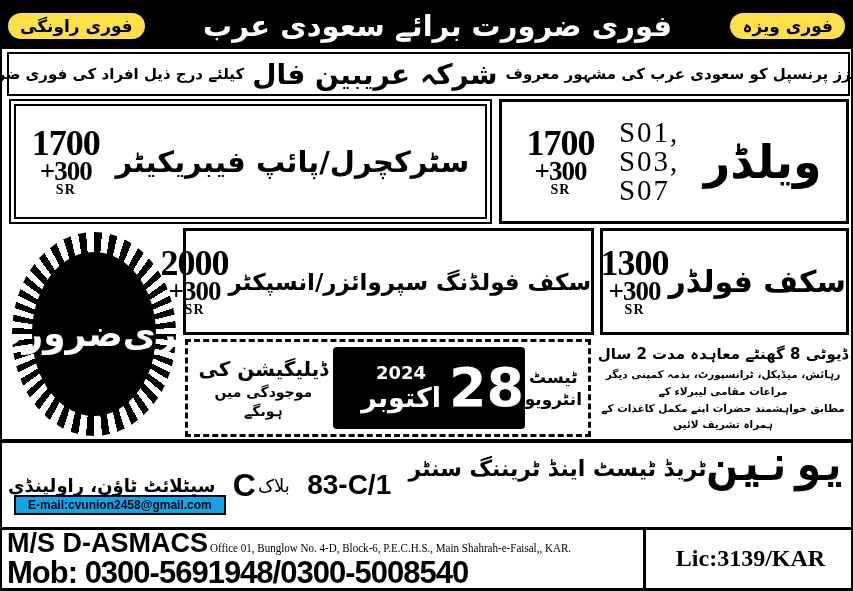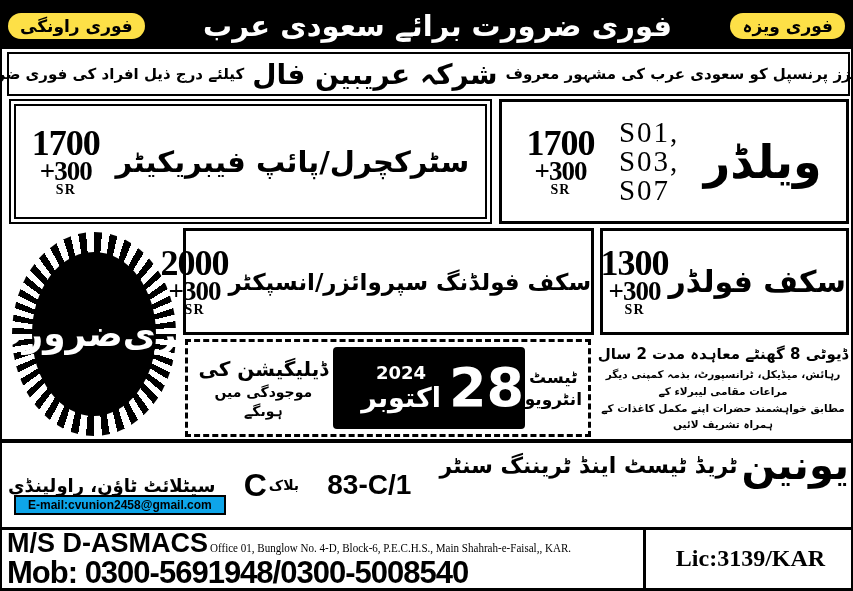--- a/index.html
+++ b/index.html
@@ -70,25 +70,25 @@
       font-weight:bold;}
   .terms .t1{font-size:15px;margin-bottom:3px;}
   .terms .t2,.terms .t3{font-size:10.5px;line-height:1.6;}
   
   .divider{position:absolute;left:0;top:437px;width:100%;height:4px;background:#000;}
   
   .center-strip{position:absolute;left:0;top:441px;width:853px;height:84px;
       display:flex;direction:rtl;align-items:flex-start;justify-content:space-between;
       padding:2px 6px;box-sizing:border-box;white-space:nowrap;}
   .tc-name{display:flex;direction:rtl;align-items:center;gap:4px;}
-  .tc-name-main{font-weight:bold;font-size:40px;line-height:1;}
+  .tc-name-main{font-weight:bold;font-size:46px;line-height:1;font-family:Liberation Mono, monospace;}
   .tc-name-rest{font-weight:bold;font-size:22px;}
   .tc-number{direction:ltr;font-weight:bold;font-size:28px;font-family:"Liberation Sans",sans-serif;align-self:center;text-align:center;}
   .tc-block{display:flex;direction:rtl;align-items:center;gap:2px;align-self:center;}
-  .tc-block-word{font-weight:bold;font-size:14px;}
+  .tc-block-word{font-weight:normal;font-size:18px;}
   .tc-block-letter{font-weight:bold;font-size:32px;font-family:"Liberation Sans",sans-serif;direction:ltr;}
   .tc-area{font-weight:bold;font-size:18px;align-self:center;}
   .email-box{position:absolute;left:12px;top:493px;border:2px solid #000;background:#0ea5e9;
       padding:1px 12px;font-weight:bold;font-size:12px;direction:ltr;
       font-family:"Liberation Sans",sans-serif;}
   
   .footer{position:absolute;left:0;top:525px;width:853px;height:64px;box-sizing:border-box;
       border-top:3px solid #000;border-bottom:3px solid #000;display:flex;background:#fff;}
   .footer-main{flex:1;padding:0 5px;overflow:hidden;}
   .f-line1{display:flex;align-items:baseline;white-space:nowrap;}

